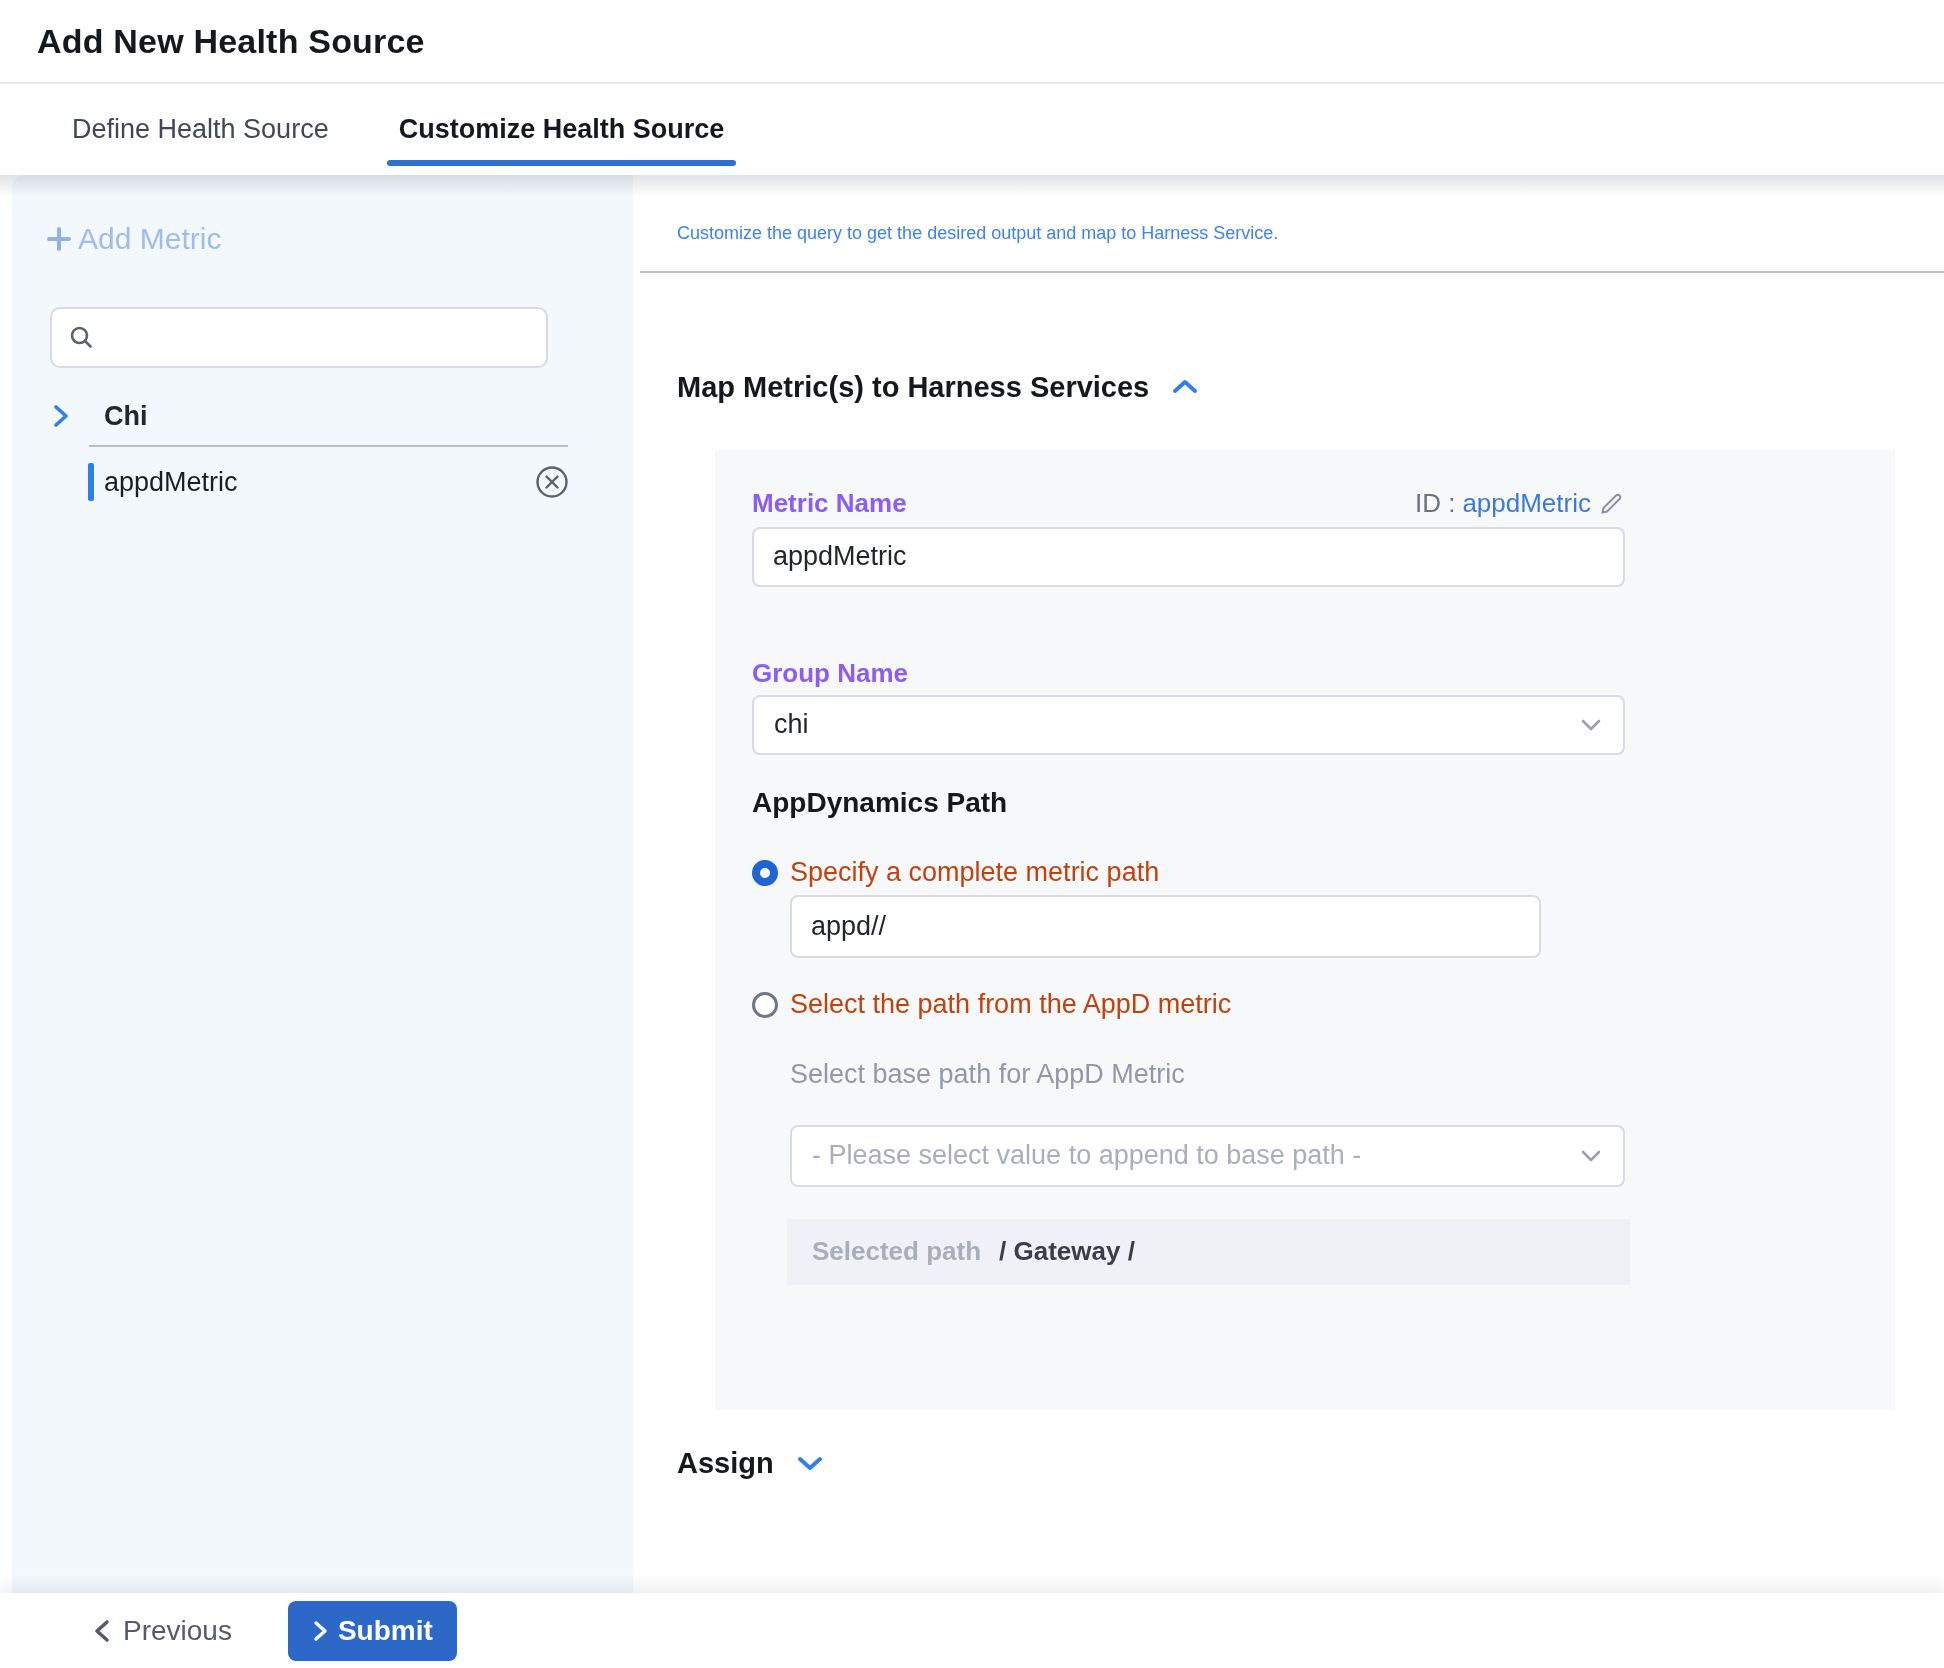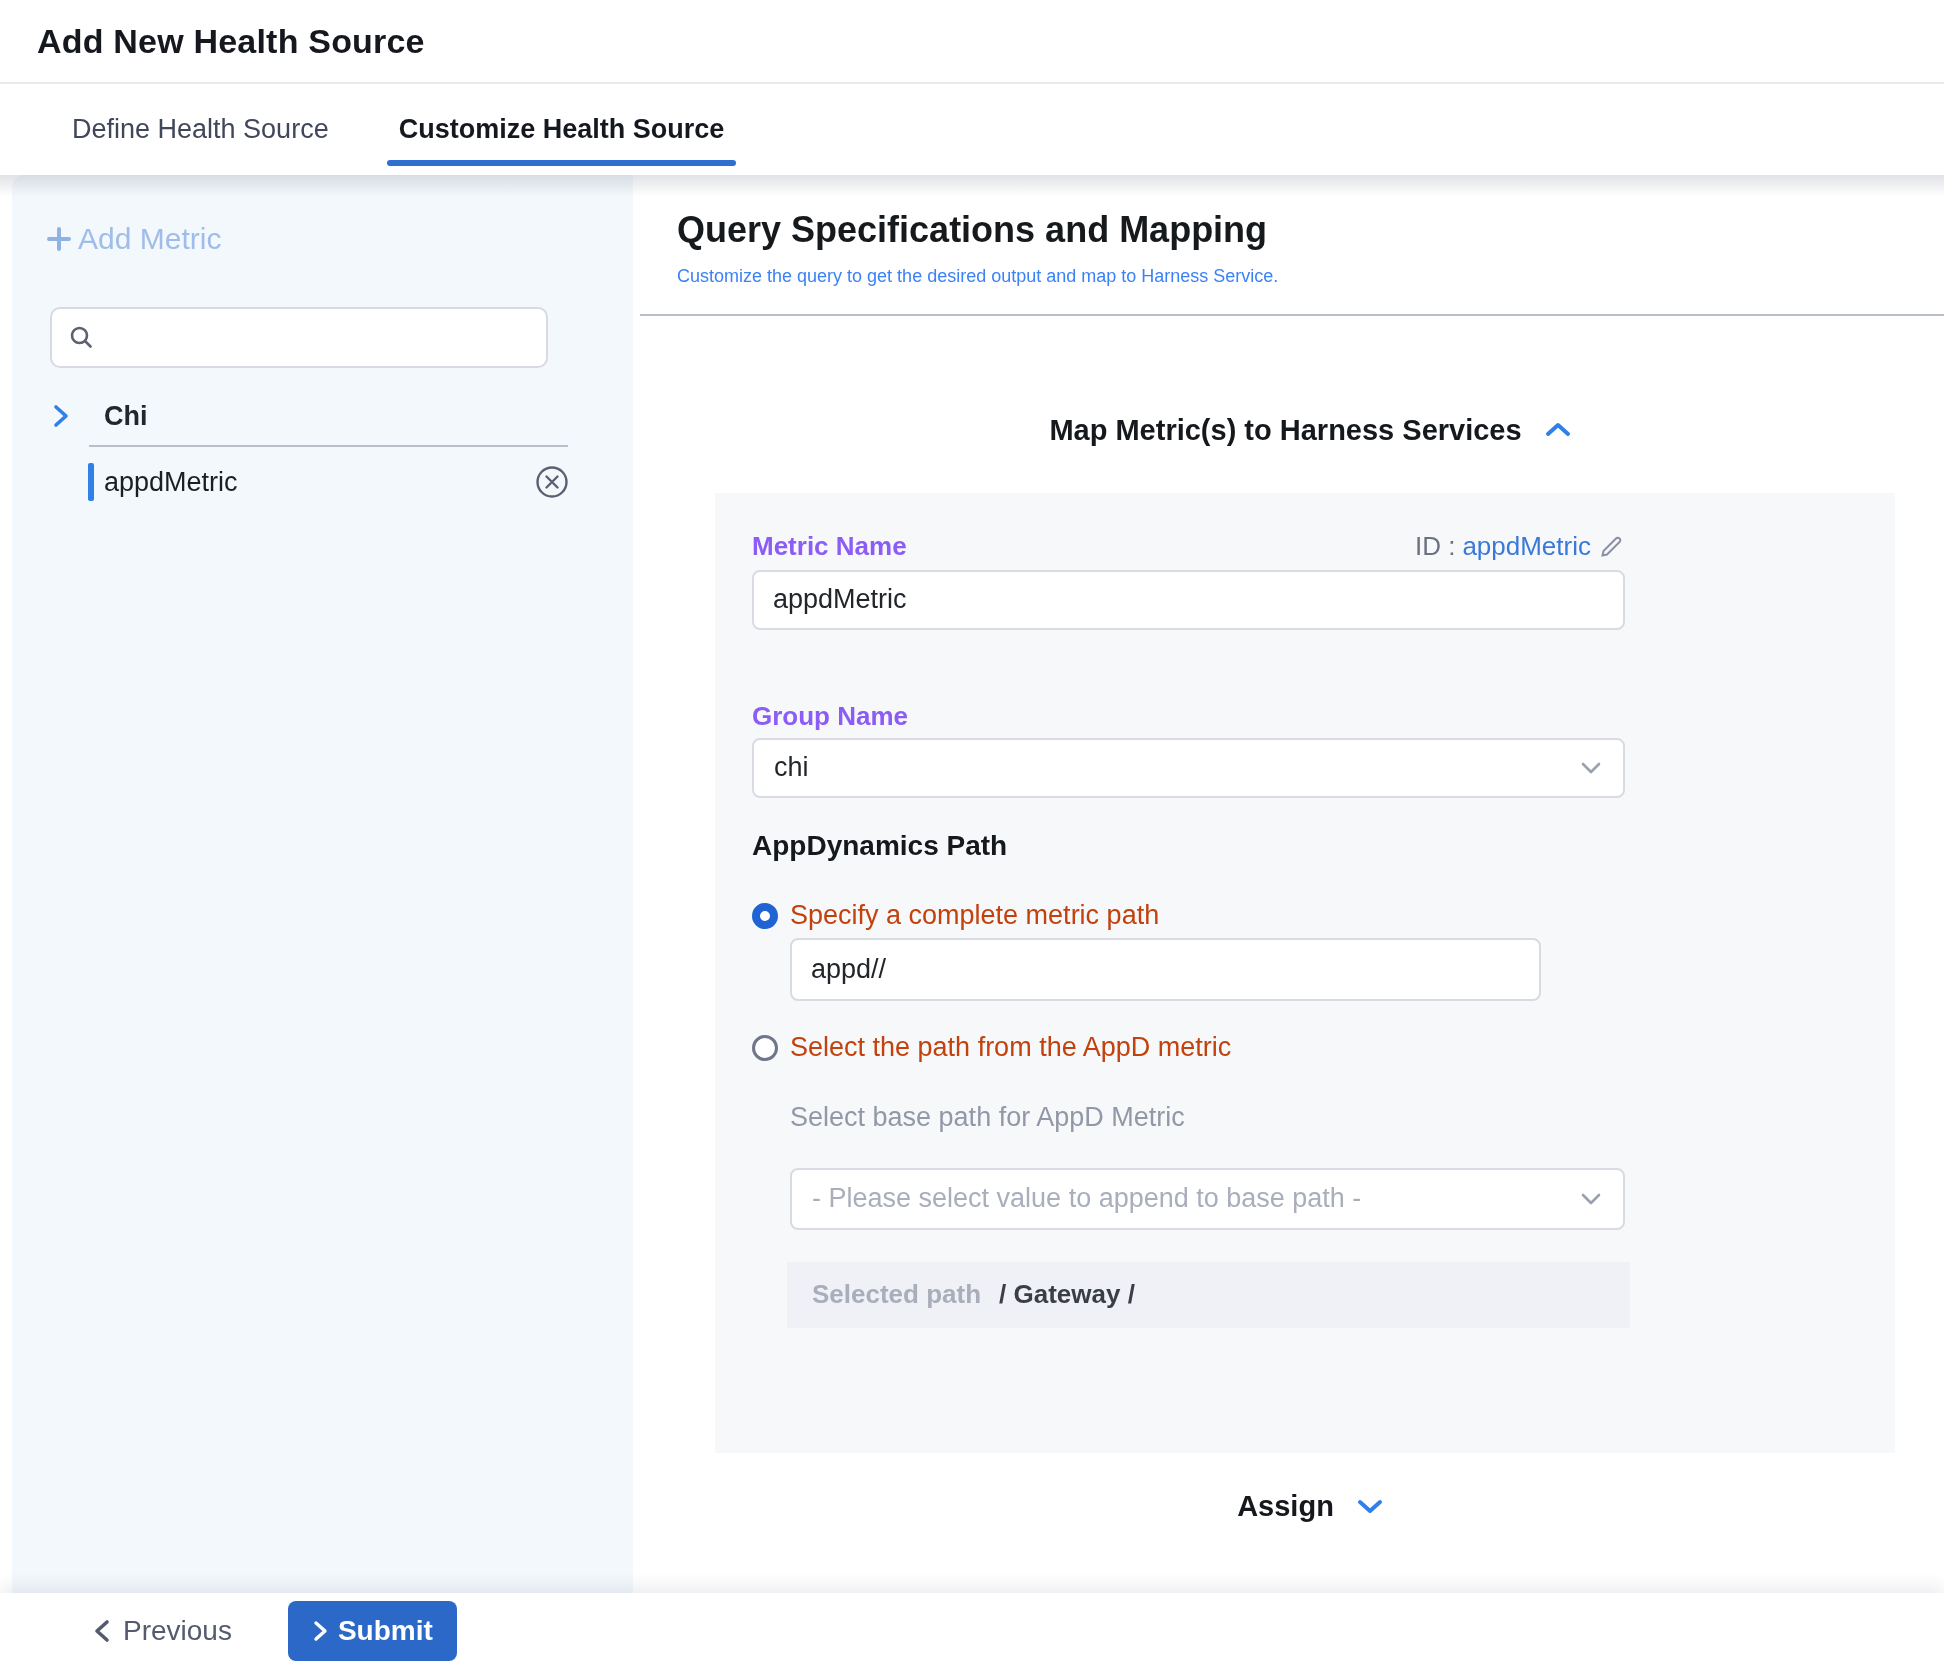--- a/index.html
+++ b/index.html
@@ -71,21 +71,21 @@
   .selected-bar { width: 6px; height: 38px; background: #2f80e8; border-radius: 2px; }
   .metric-row .metric-label { margin-left: 10px; font-size: 27px; color: #1b1f24; }
   .metric-row .close { margin-left: auto; display: flex; cursor: pointer; }
 
   
   .main { flex: 1; padding: 33px 0 0 44px; position: relative; background: #fff; }
   .main .page-title { font-size: 36px; font-weight: 600; color: #161a1d; line-height: 1.2; }
   .main .page-subtitle { margin-top: 14px; font-size: 18px; color: #3b82f6; line-height: 1.25; }
   .main-divider { margin: 26px 0 0 -37px; width: calc(100% + 37px); height: 2px; background: #b7bdc9; border: none; }
 
-  .section-head { display: flex; align-items: center; gap: 22px; font-size: 29px; font-weight: 700; color: #15181c; justify-content: center; }
+  .section-head { display: flex; align-items: center; gap: 22px; font-size: 29px; font-weight: 700; color: #15181c; }
   .map-head { margin-top: 98px; }
   .chart-head { margin-top: 42px; }
   .assign-head { margin-top: 37px; }
 
   .panel {
     margin: 46px 0 0 38px;
     width: 1180px; height: 960px;
     background: #f7f8fa;
     padding: 39px 0 0 37px;
   }
@@ -198,21 +198,20 @@
         <span class="close">
           <svg width="36" height="36" viewBox="0 0 36 36" fill="none">
             <circle cx="18" cy="18" r="14.5" stroke="#596070" stroke-width="2.4"></circle>
             <path d="M12.5 12.5l11 11M23.5 12.5l-11 11" stroke="#596070" stroke-width="2.4" stroke-linecap="round"></path>
           </svg>
         </span>
       </div>
     </div>
 
     <div class="main">
-      <div class="page-title">Query Specifications and Mapping</div>
       <div class="page-subtitle">Customize the query to get the desired output and map to Harness Service.</div>
       <hr class="main-divider">
 
       <div class="section-head map-head">
         <span>Map Metric(s) to Harness Services</span>
         <span>
           <svg width="28" height="22" viewBox="0 0 28 22" fill="none">
               <path d="M4 15L14 6l10 9" stroke="#2f80e8" stroke-width="4" stroke-linecap="round" stroke-linejoin="round"></path>
             </svg>
         </span>

